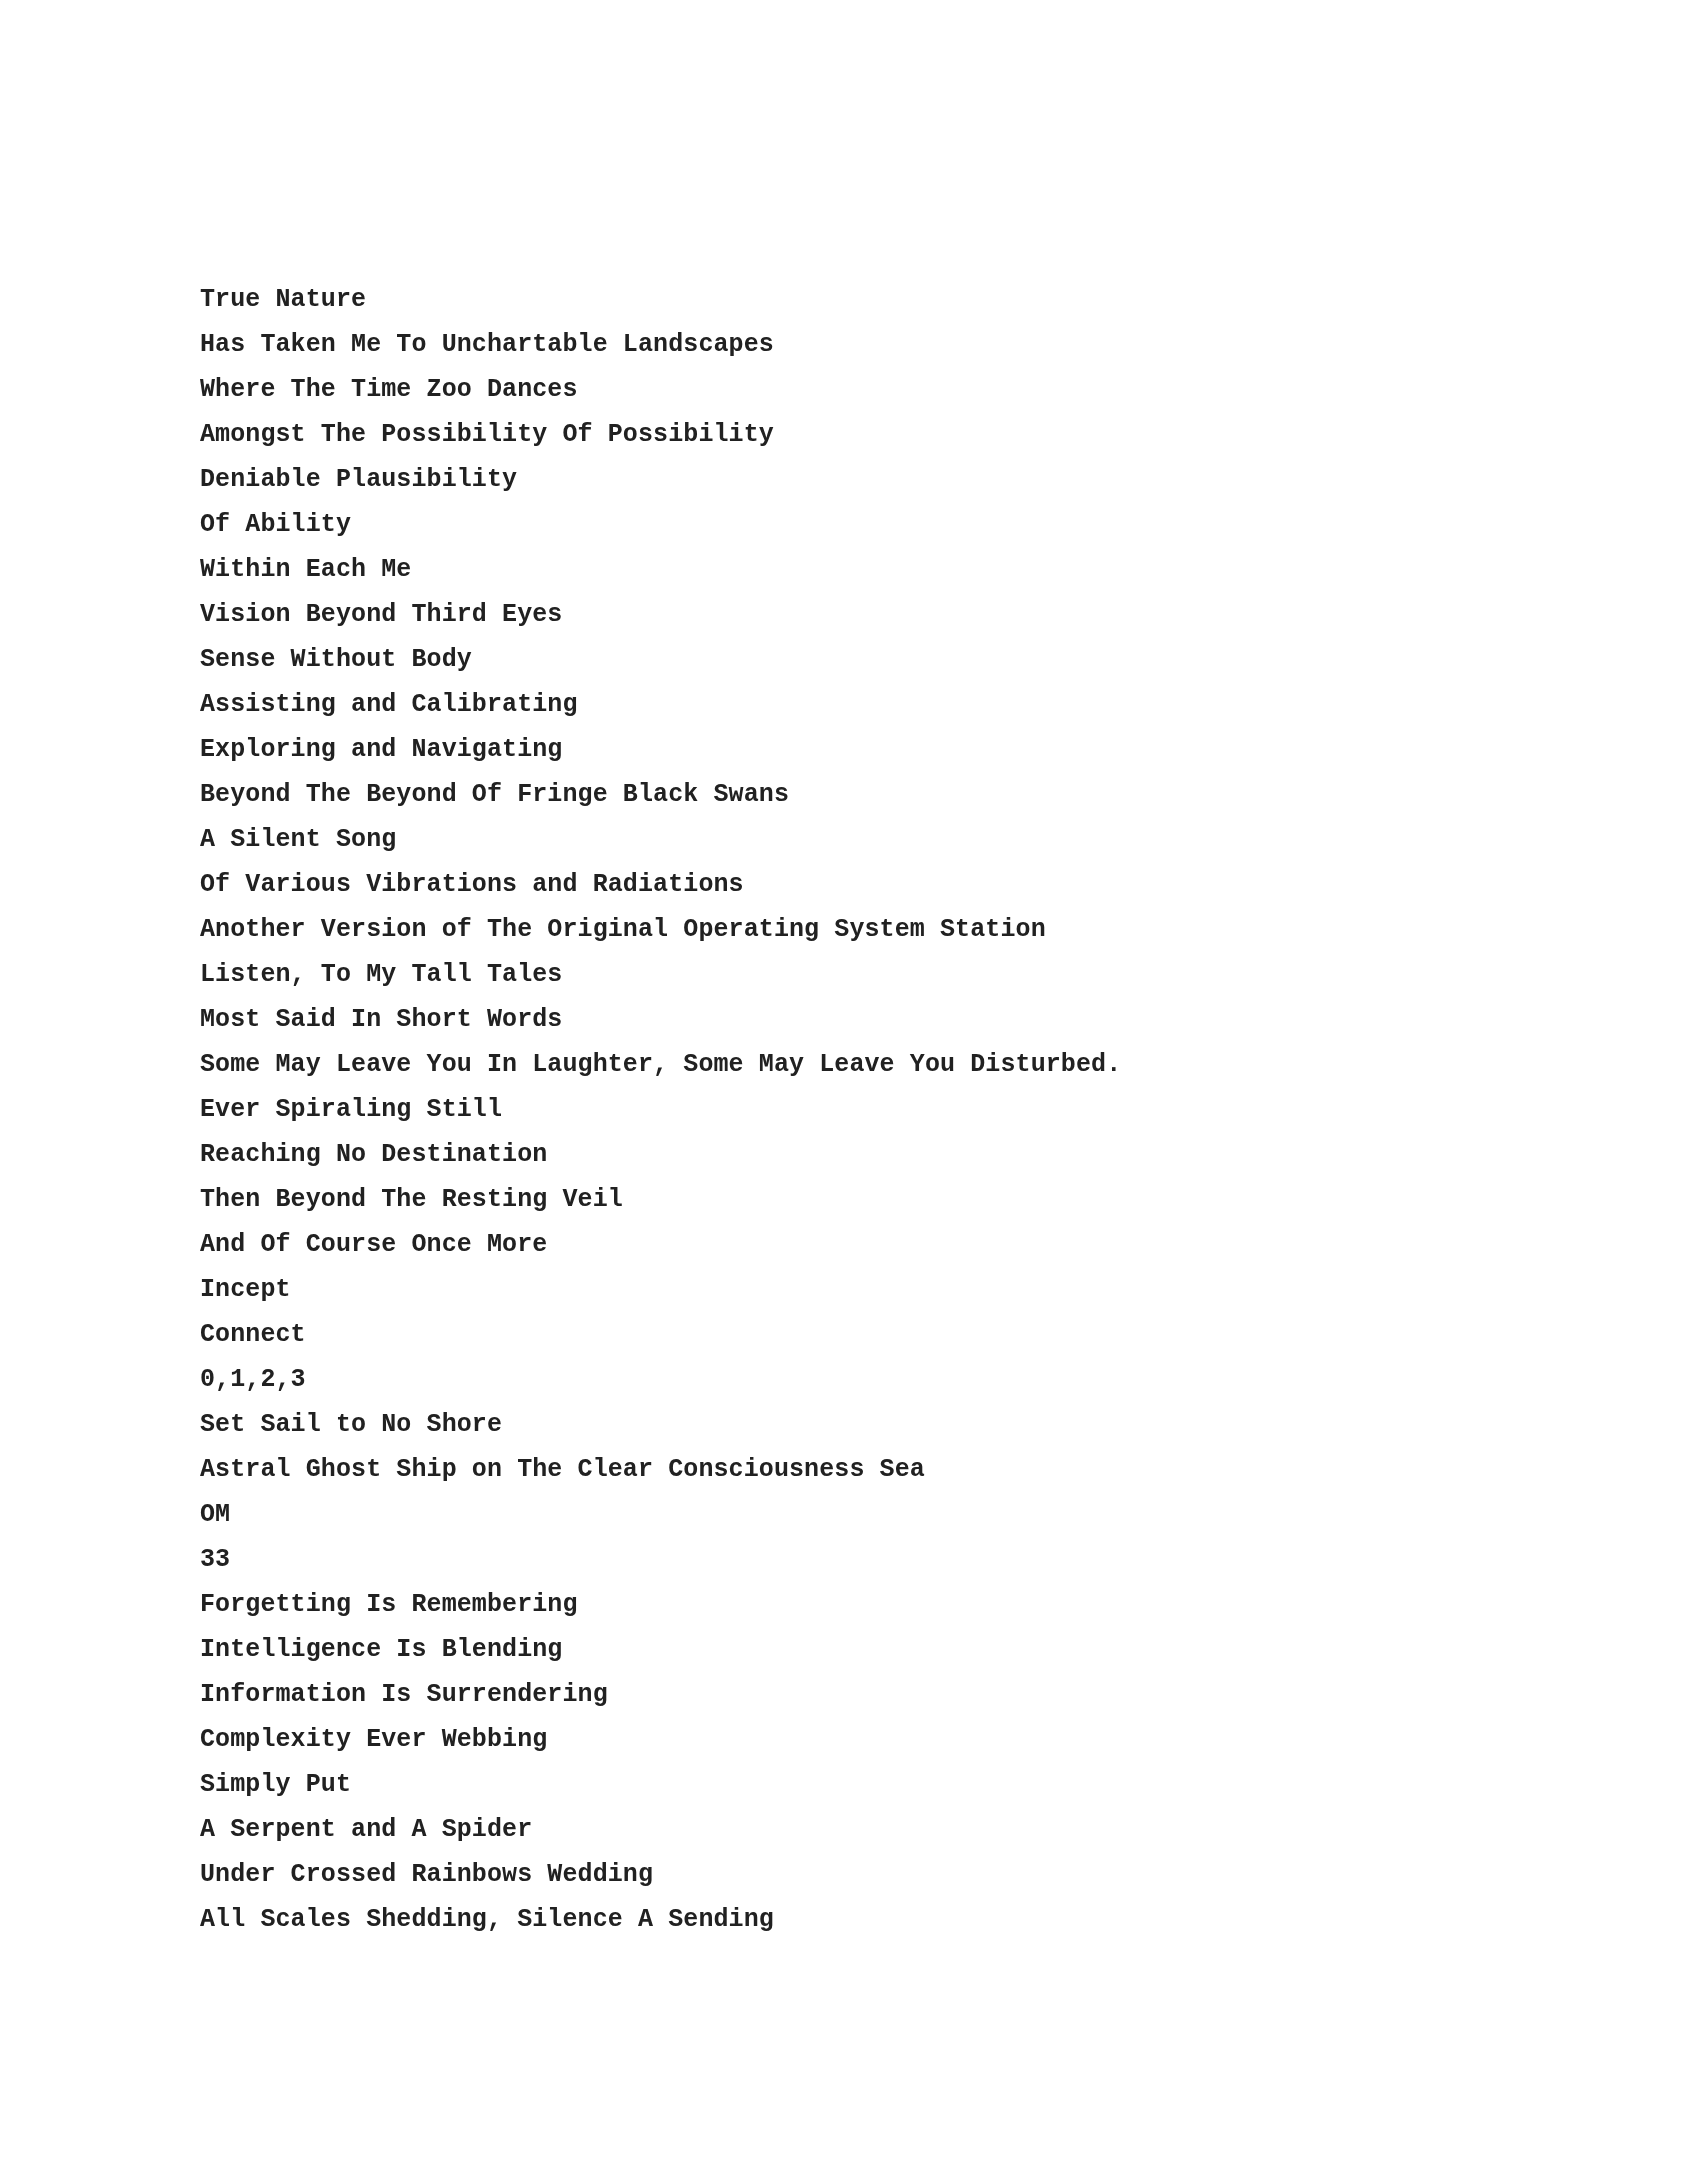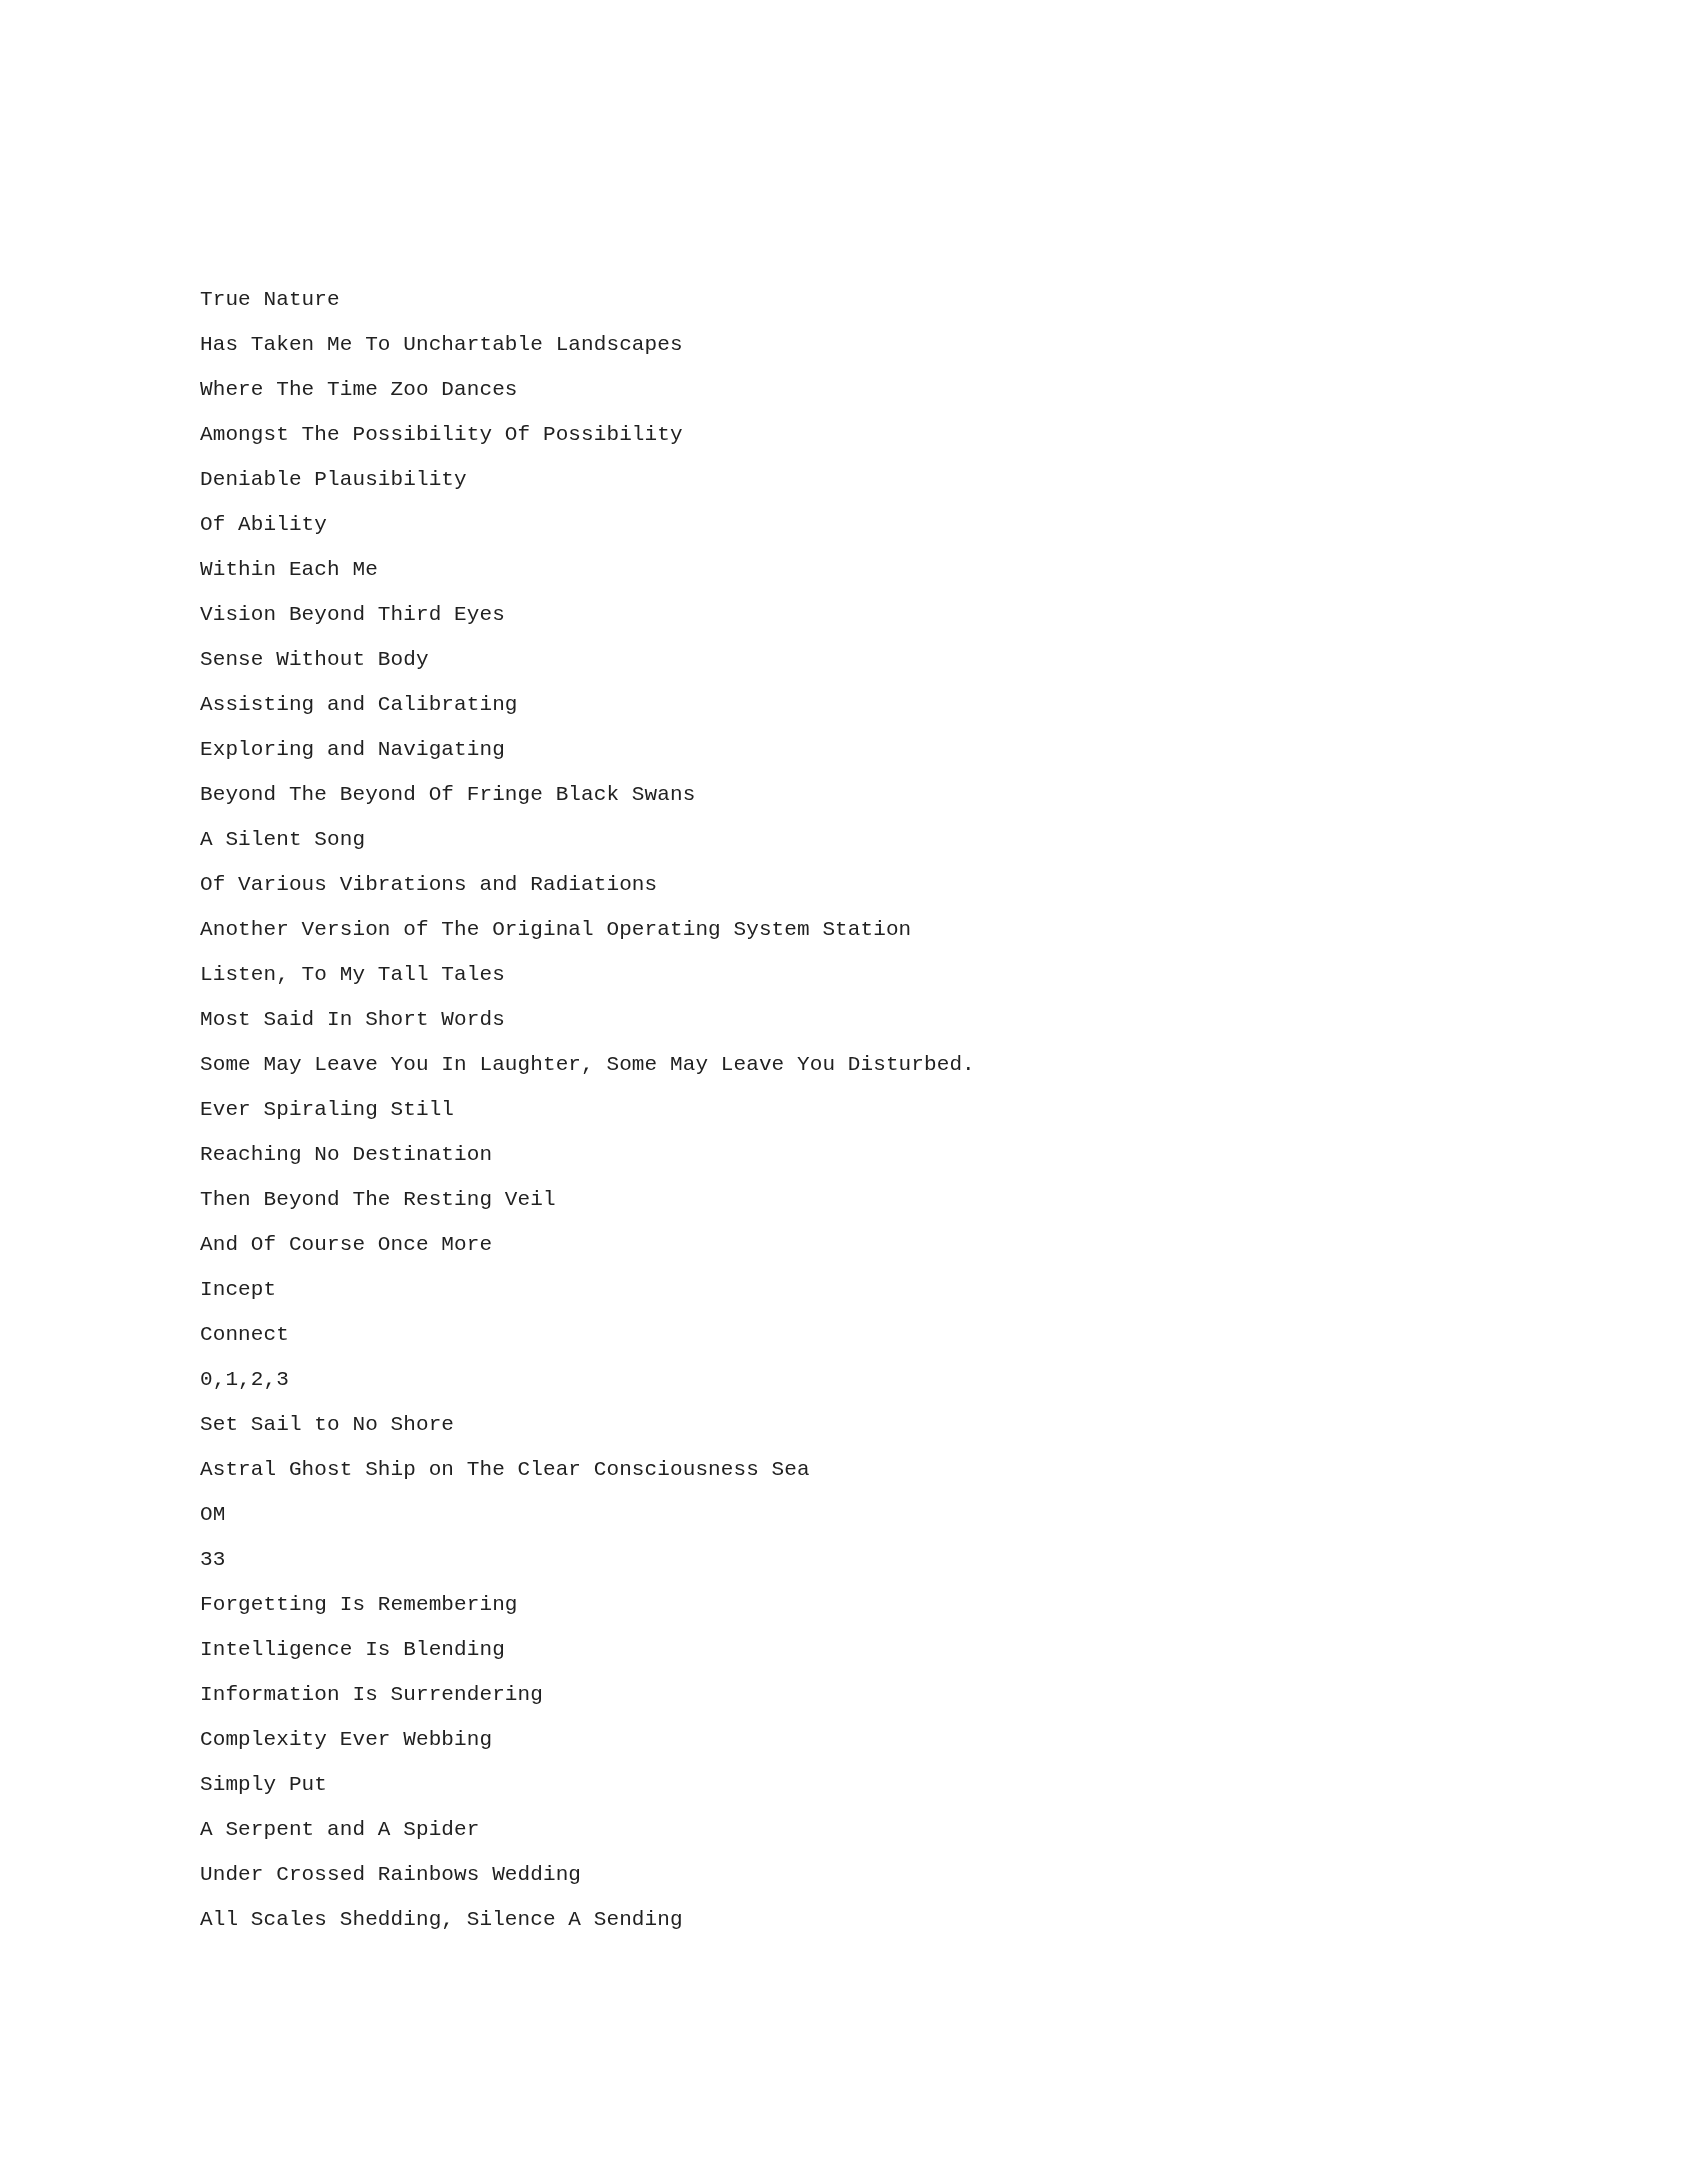--- a/index.html
+++ b/index.html
@@ -19,23 +19,23 @@
     top: 0;
     width: 1687px;
     height: 2183px;
     background: #ffffff;
   }
   .poem {
     position: absolute;
     left: 200px;
     top: 277px;
     font-family: "Liberation Mono", "DejaVu Sans Mono", monospace;
-    font-size: 21px;
+    font-size: 25px;
     line-height: 45px;
-    font-weight: 400;
+    font-weight: 700;
     letter-spacing: 0.1px;
     white-space: pre;
   }
   .poem .line {
     height: 45px;
   }
 </style>
 </head>
 <body style="background: rgb(255, 255, 255);">
 

